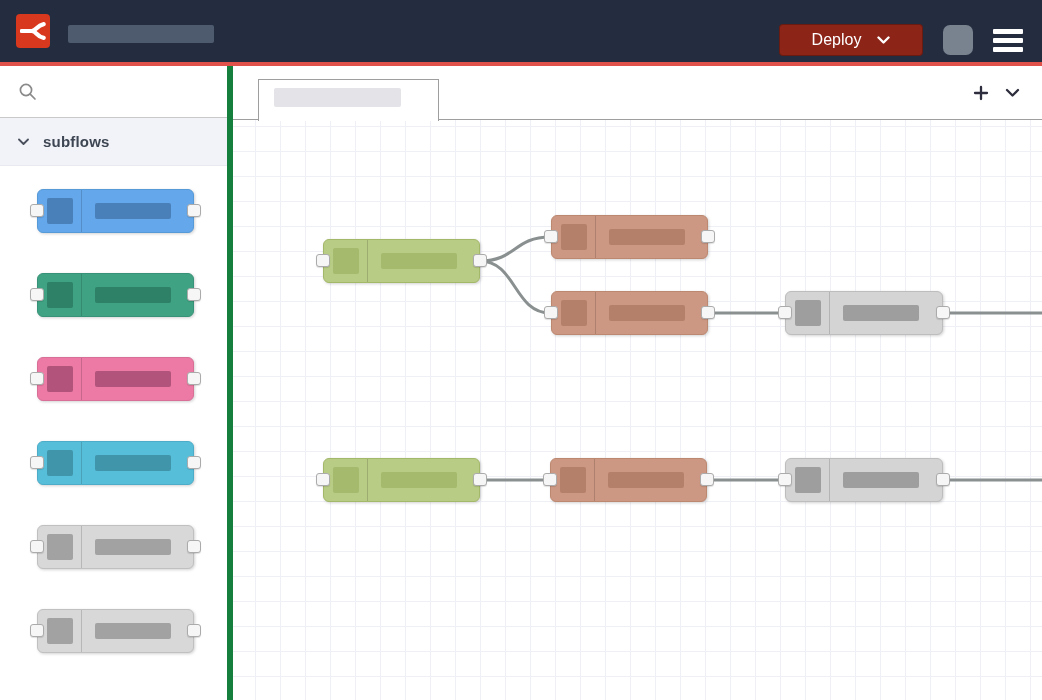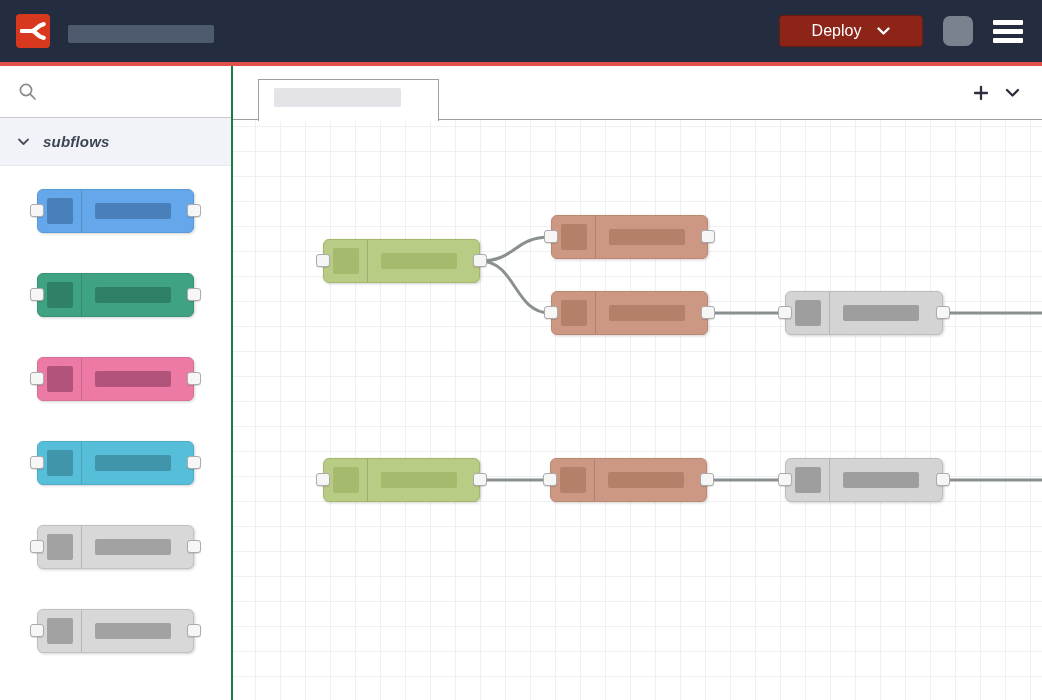--- a/index.html
+++ b/index.html
@@ -6,31 +6,31 @@
   html,body { width:1042px; height:700px; overflow:hidden; background:#fff;
     font-family:"Liberation Sans", sans-serif; }
 
   
   .header { position:relative; height:62px; background:#232d3f; display:flex; align-items:center; }
   .header-underline { height:4px; background:#e0514a; }
   .logo { position:absolute; left:16px; top:14px; width:34px; height:34px;
     background:#d8391e; border-radius:4px; display:flex; align-items:center; justify-content:center; }
   .title-ph { position:absolute; left:68px; top:25px; width:146px; height:18px;
     background:#4e5a6e; border-radius:2px; }
-  .header-right { position:absolute; right:19px; top:0; height:62px; display:flex; align-items:center; gap:20px; }
+  .header-right { position:absolute; right:19px; top:9px; height:62px; display:flex; align-items:center; gap:20px; }
   .deploy-btn { height:32px; min-width:144px; background:#8c2418; border:1px solid rgba(0,0,0,.25);
     border-radius:4px; color:#fff; font-size:16px; display:flex; align-items:center;
     justify-content:center; gap:16px; padding:0 16px; cursor:pointer; }
   .avatar { width:30px; height:30px; background:#79828f; border-radius:7px; }
   .hamburger { display:flex; flex-direction:column; gap:4px; cursor:pointer; padding:2px 0; }
   .hamburger span { display:block; width:30px; height:5px; background:#fff; border-radius:1px; }
 
   
   .main { display:flex; height:634px; }
-  .sidebar { width:233px; background:#fff; border-right:2px solid #15803d; flex:0 0 233px; position:relative;font-style:italic; }
+  .sidebar { width:233px; background:#fff; border-right:6px solid #15803d; flex:0 0 233px; position:relative; }
   .search-row { height:52px; border-bottom:1px solid #c9c9c9; display:flex; align-items:center; padding-left:18px; }
   .category-header { height:48px; background:#f2f3f9; border-bottom:1px solid #e9e9f1;
     display:flex; align-items:center; padding-left:18px; gap:14px; cursor:pointer; }
   .category-label { font-size:15px; font-weight:600; color:#3e4653; letter-spacing:.2px; }
   .palette-list { padding-top:23px; }
   .palette-list .nr-node { margin:0 0 40px 37px; }
 
   
   .nr-node { position:relative; width:157px; height:44px; border:1px solid rgba(0,0,0,.15);
     border-radius:6px; box-shadow:1px 1px 3px rgba(0,0,0,.18); cursor:pointer; }

